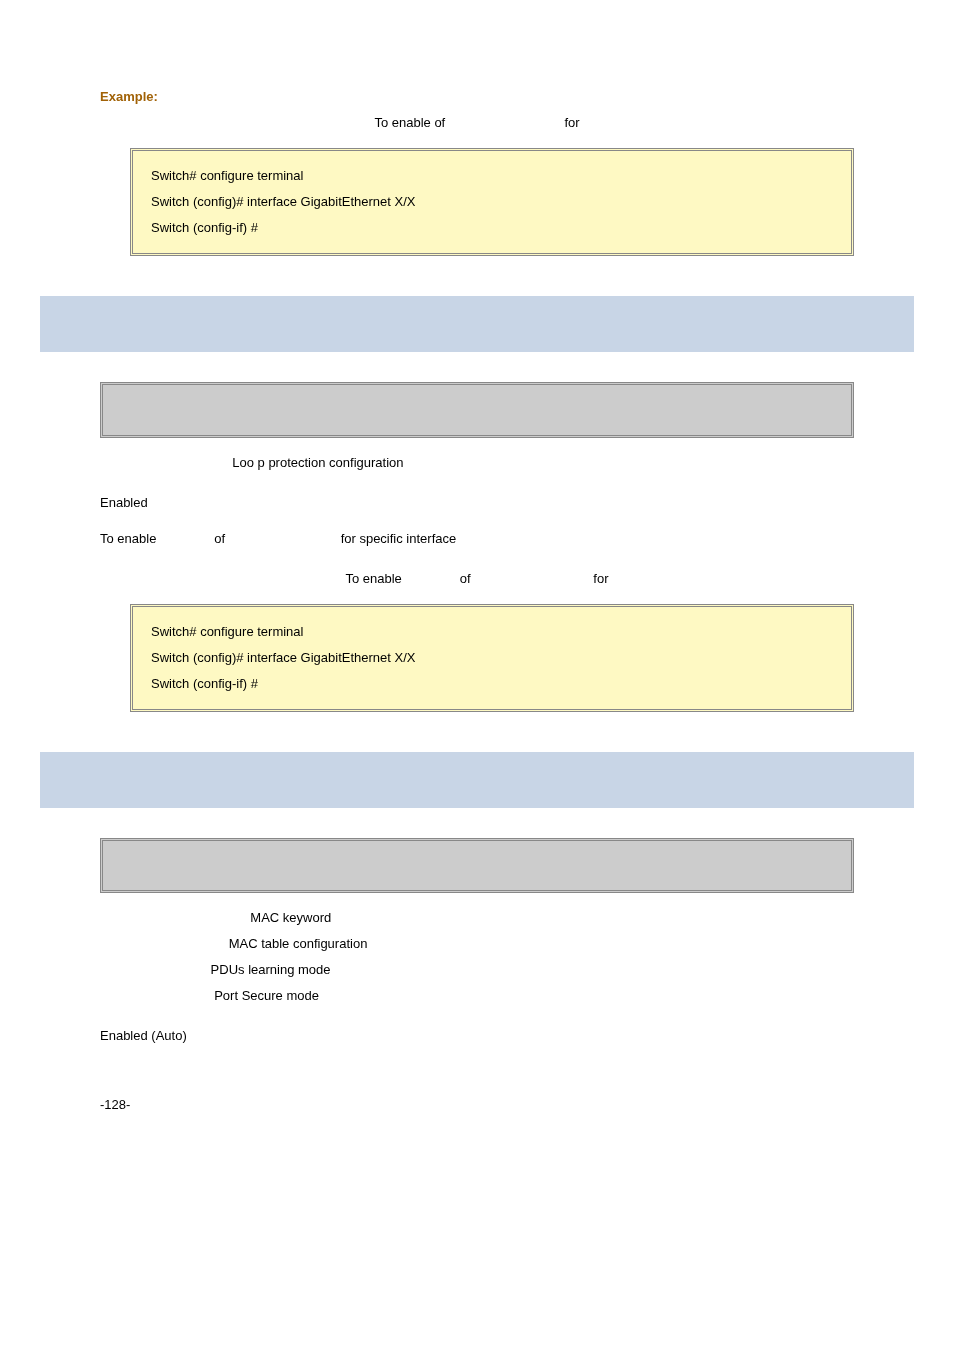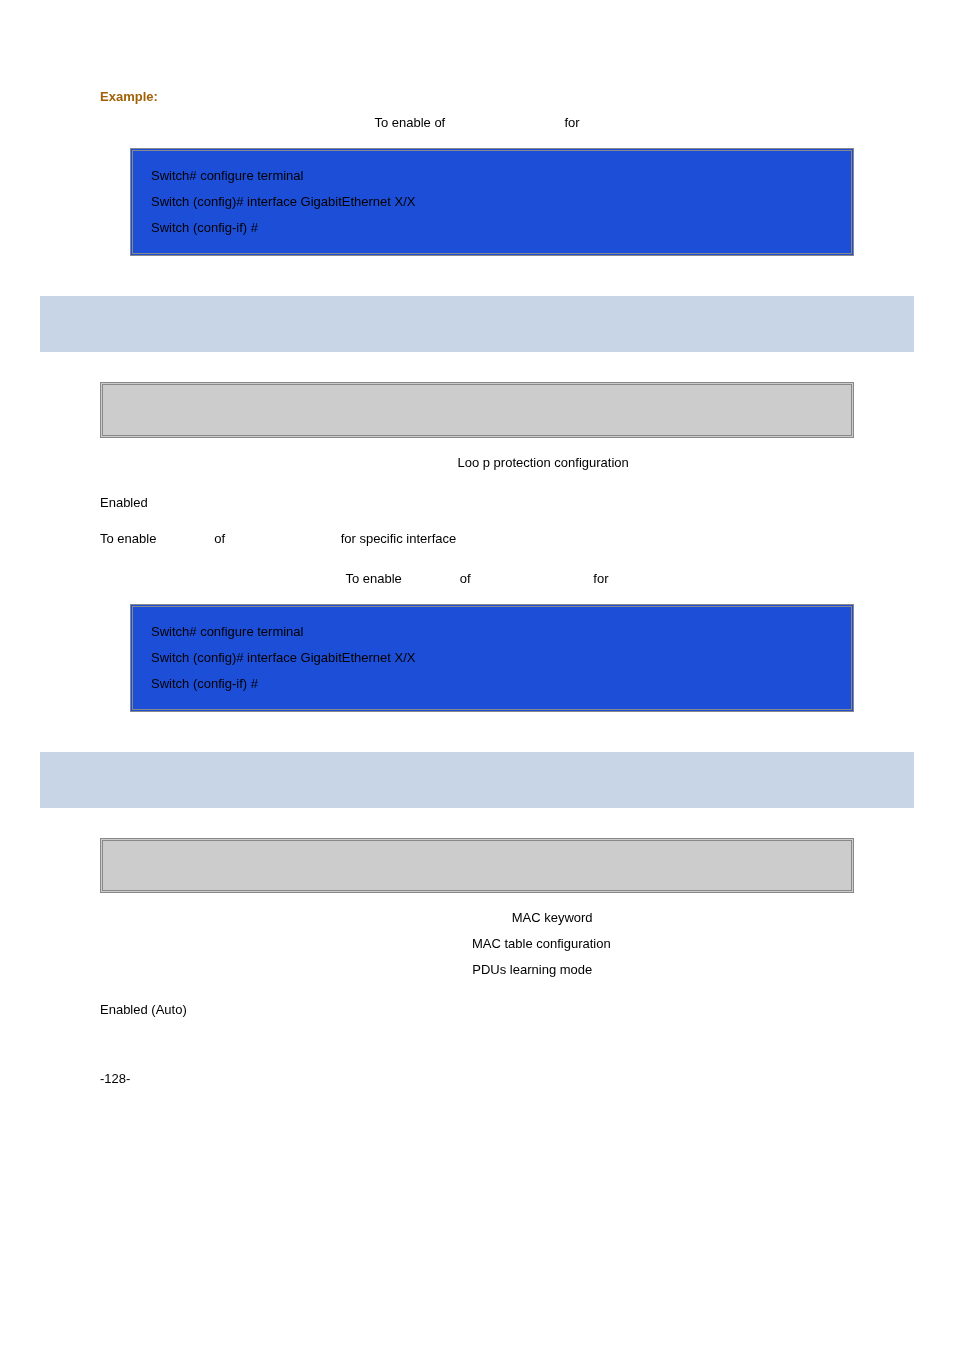--- a/index.html
+++ b/index.html
@@ -23,21 +23,21 @@
       margin-top: 28px;
       margin-bottom: 8px;
     }
     .example-text {
       margin-top: 8px;
       margin-bottom: 16px;
       text-align: center;
     }
     .code-box {
       border: 3px double #888;
-      background: #1d4ed8;
+      background: #fef9c3;
       padding: 12px 18px;
       margin: 14px 0 14px 30px;
       font-size: 13px;
       line-height: 2.0;
     }
     .section-band {
       background: #c8d5e6;
       padding: 14px 18px 14px 40px;
       margin: 40px 0 30px -60px;
       width: calc(100% + 120px);
@@ -52,21 +52,20 @@
       font-size: 18px;
       font-weight: bold;
       color: #000;
     }
     .syntax-block {
       margin: 12px 0 12px 0;
       line-height: 2.0;
     }
     .syntax-line {
       margin-left: 60px;
-      text-align: center;
     }
     .page-num {
       text-align: left;
       margin-top: 50px;
       font-size: 13px;
     }
   </style>
 </head>
 <body>
 
@@ -110,17 +109,18 @@
 <div class="section-band">
   
   &nbsp;
 </div>
 
 <div class="gray-header" style="color:transparent">Description:</div>
 <div class="syntax-block">
   <div class="syntax-line"><span>&nbsp;&nbsp;&nbsp;&nbsp;&nbsp;&nbsp;&nbsp;&nbsp;&nbsp;&nbsp;&nbsp;&nbsp;&nbsp;&nbsp;&nbsp;&nbsp;&nbsp;&nbsp;&nbsp;&nbsp;&nbsp;&nbsp;&nbsp;&nbsp;</span><span> MAC keyword</span></div>
   <div class="syntax-line"><span>&nbsp;&nbsp;&nbsp;&nbsp;&nbsp;&nbsp;&nbsp;&nbsp;&nbsp;&nbsp;&nbsp;&nbsp;&nbsp;&nbsp;&nbsp;&nbsp;&nbsp;&nbsp;</span><span> MAC  table configuration</span></div>
   <div class="syntax-line"><span>&nbsp;&nbsp;&nbsp;&nbsp;&nbsp;&nbsp;&nbsp;&nbsp;&nbsp;&nbsp;&nbsp;&nbsp;&nbsp;</span><span> PDUs  learning mode</span></div>
+  <div class="syntax-line"><span>&nbsp;&nbsp;&nbsp;&nbsp;&nbsp;&nbsp;&nbsp;&nbsp;&nbsp;&nbsp;&nbsp;&nbsp;&nbsp;&nbsp;</span><span> Port Secure mode</span></div>
 </div>
 
 <div style="margin-top:18px">Enabled (Auto)</div>
 
 <div class="page-num">-128-</div>
 
 </body></html>

